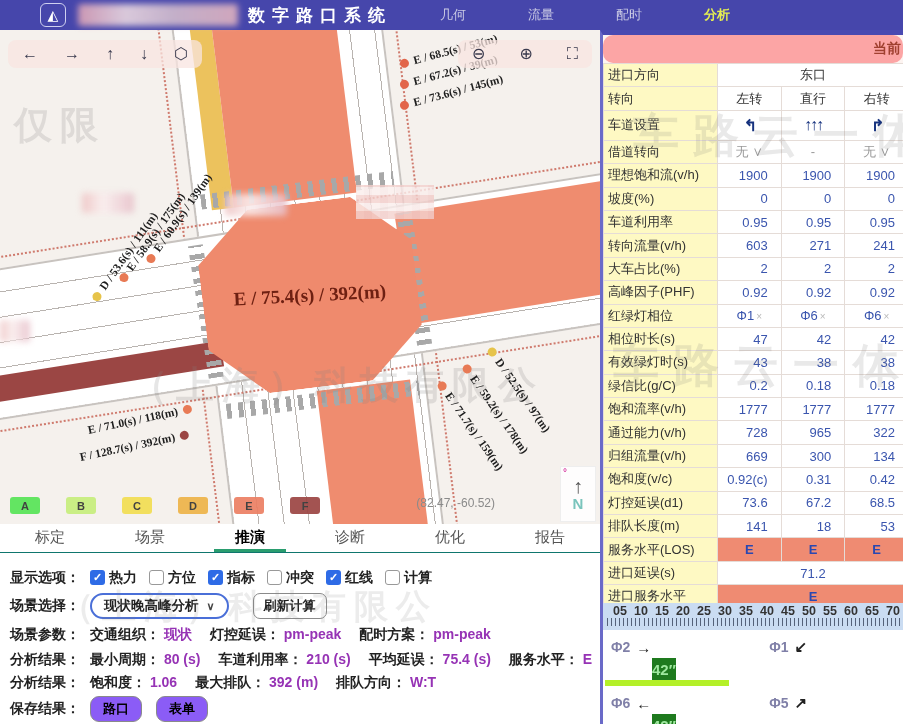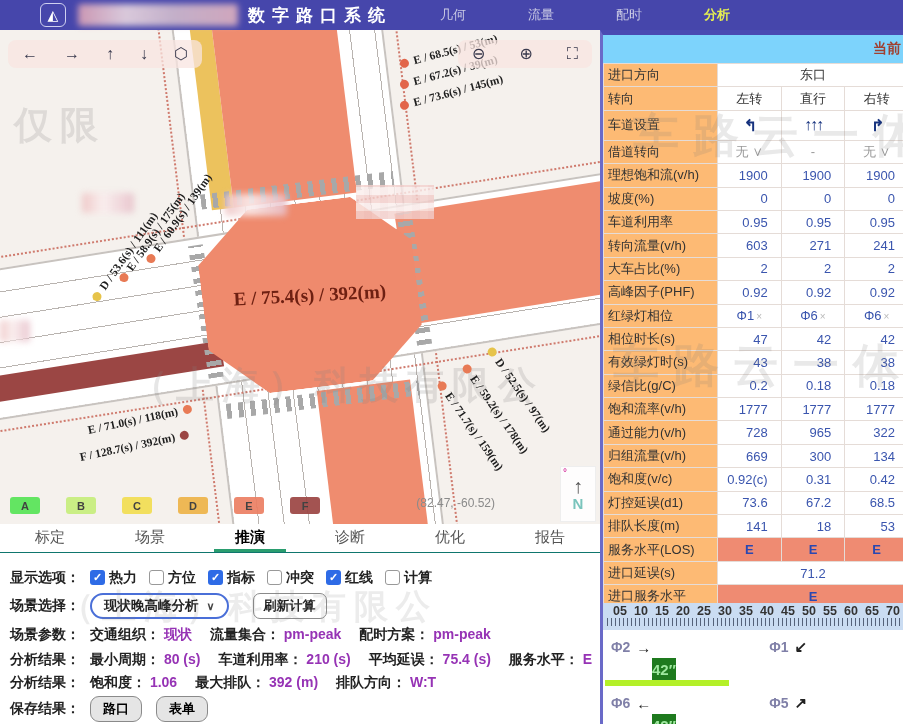--- a/index.html
+++ b/index.html
@@ -104,31 +104,31 @@
     display:flex; align-items:center; gap:8px; }
   #scene-select .caret { font-size:11px; color:#444; }
   #refresh-btn { margin-left:24px; border:1.6px solid #8a8a8a; border-radius:7px;
     padding:3px 10px; font-size:13px; font-weight:bold; color:#222; background:#fff; cursor:pointer; }
   .kv { margin-right:18px; white-space:nowrap; }
   .kv .k { font-weight:bold; color:#222; }
   .kv .v { color:#9633b5; font-weight:bold; }
   #params-row { height:30px; } #a1-row { height:25px; } #a2-row { height:25px; }
   #save-row { height:32px; }
   .save-btn { border:1.6px solid #8a8a8a; border-radius:9px; padding:3px 12px;
-    margin-right:14px; font-size:13px; font-weight:bold; background:#e5e5e5; cursor:pointer; }
+    margin-right:14px; font-size:13px; font-weight:bold; background:#8b5cf6; cursor:pointer; }
 
   
   #panel { left:600px; top:30px; width:303px; height:694px; background:#fdf4f1;
     border-left:3px solid #6a6ac8; border-top:5px solid #4a4ab2; overflow:hidden; z-index:30; position:absolute; }
   #panel-header { height:28px; display:flex; align-items:center; justify-content:flex-end;
-    padding-right:2px; color:#a04030; font-weight:bold; font-size:14px; background:#7dd3fc; }
+    padding-right:2px; color:#a04030; font-weight:bold; font-size:14px; background:#fca5a5;border-radius:10px; }
   table { border-collapse:collapse; width:306px; table-layout:fixed; }
   td { border:1px solid #e5dcd7; height:23.4px; font-size:13px; color:#333;
     background:#fff; padding:0 4px; overflow:hidden; white-space:nowrap; }
-  td.lab { width:114px; background:#fdba74; }
+  td.lab { width:114px; background:#fef9c3; }
   td.val { width:64px; text-align:right; padding-right:13px; color:#3a55ae; }
   td.cen { text-align:center; padding:0; color:#3a55ae; }
   td.hdr { text-align:center; color:#333; }
   tr.lane-row td { height:30px; }
   .lane-ic { color:#16327e; font-weight:bold; font-size:16px; letter-spacing:-2px; }
   td.gray { color:#999; text-align:center; }
   td.los { background:#ef8b72; text-align:center; color:#2a48b2; font-weight:bold; }
   .phx { color:#b9b9b9; font-size:10px; margin-left:2px; }
   #panel-wm1,#panel-wm2 { position:absolute; color:rgba(120,120,120,.16); font-size:46px;
     font-weight:bold; letter-spacing:14px; white-space:nowrap; pointer-events:none; z-index:5; }
@@ -335,21 +335,21 @@
         <span>现状晚高峰分析</span>
         <span class="caret">∨</span>
       </span>
       <button id="refresh-btn">刷新计算</button>
     </div>
 
     <div class="crow" id="params-row">
       <span class="rlabel">场景参数：</span>
       <span id="params" style="display:flex;">
           <span class="kv"><span class="k">交通组织：</span><span class="v"> 现状</span></span>
-          <span class="kv"><span class="k">流量集合：</span><span class="v"> pm-peak</span></span>
+          <span class="kv"><span class="k">灯控延误：</span><span class="v"> pm-peak</span></span>
           <span class="kv"><span class="k">配时方案：</span><span class="v"> pm-peak</span></span>
         </span>
     </div>
 
     <div class="crow" id="a1-row">
       <span class="rlabel">分析结果：</span>
       <span id="a1" style="display:flex;">
           <span class="kv"><span class="k">最小周期：</span><span class="v"> 80 (s)</span></span>
           <span class="kv"><span class="k">车道利用率：</span><span class="v"> 210 (s)</span></span>
           <span class="kv"><span class="k">平均延误：</span><span class="v"> 75.4 (s)</span></span>

